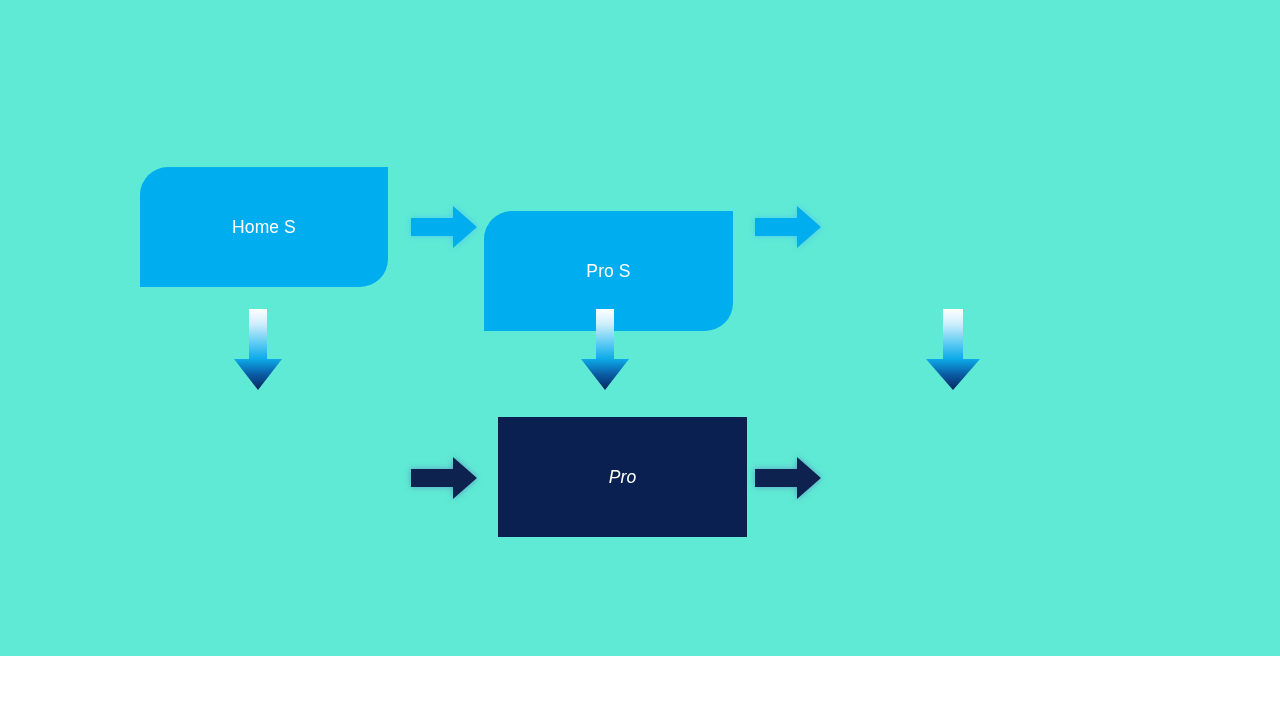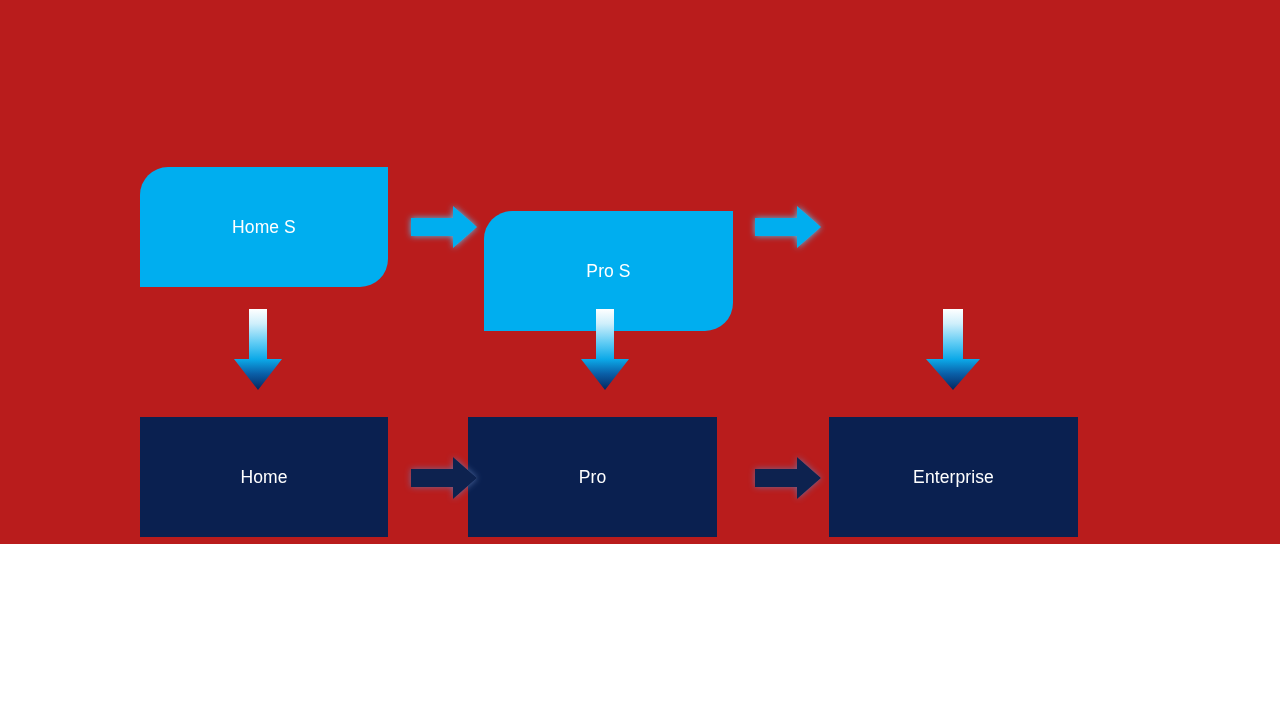--- a/index.html
+++ b/index.html
@@ -12,22 +12,22 @@
     width: 1280px;
     height: 720px;
     overflow: hidden;
     font-family: "Liberation Sans", sans-serif;
     -webkit-font-smoothing: antialiased;
   }
 
   #canvas {
     position: relative;
     width: 1280px;
-    height: 544px;
-    background: #b91c1c;
+    height: 656px;
+    background: #5eead4;
   }
 
   
   .node {
     position: absolute;
     display: flex;
     align-items: center;
     justify-content: center;
     box-sizing: border-box;
     color: #ffffff;
@@ -124,31 +124,25 @@
       <path d="M17,2 L35,2 L35,52 L50,52 L26,83 L2,52 L17,52 Z" fill="url(#downArrowGrad)"></path>
     </svg>
   </div>
 
   <div class="arrow" style="left:924px; top:307px; width:58px; height:85px;">
     <svg width="58" height="85" viewBox="0 0 58 85">
       <path d="M19,2 L39,2 L39,52 L56,52 L29,83 L2,52 L19,52 Z" fill="url(#downArrowGrad)"></path>
     </svg>
   </div>
 
-  <div class="node tier-base" style="left:140px; top:417px; width:248px; height:120px;">
-    <span class="node-label">Home</span>
-  </div>
 
-  <div class="node tier-base" style="left:468px; top:417px; width:249px; height:120px;">
+  <div class="node tier-base" style="left:498px; top:417px; width:249px; height:120px;font-style:italic;">
     <span class="node-label">Pro</span>
   </div>
 
-  <div class="node tier-base" style="left:829px; top:417px; width:249px; height:120px;">
-    <span class="node-label">Enterprise</span>
-  </div>
 
   <div class="arrow" style="left:409px; top:454px; width:70px; height:48px;">
     <svg width="70" height="48" viewBox="0 0 70 48">
       <path d="M2,15 L44,15 L44,3 L68,24 L44,45 L44,33 L2,33 Z" fill="#0A2050" filter="url(#glowNavy)"></path>
     </svg>
   </div>
 
   <div class="arrow" style="left:753px; top:454px; width:70px; height:48px;">
     <svg width="70" height="48" viewBox="0 0 70 48">
       <path d="M2,15 L44,15 L44,3 L68,24 L44,45 L44,33 L2,33 Z" fill="#0A2050" filter="url(#glowNavy)"></path>

